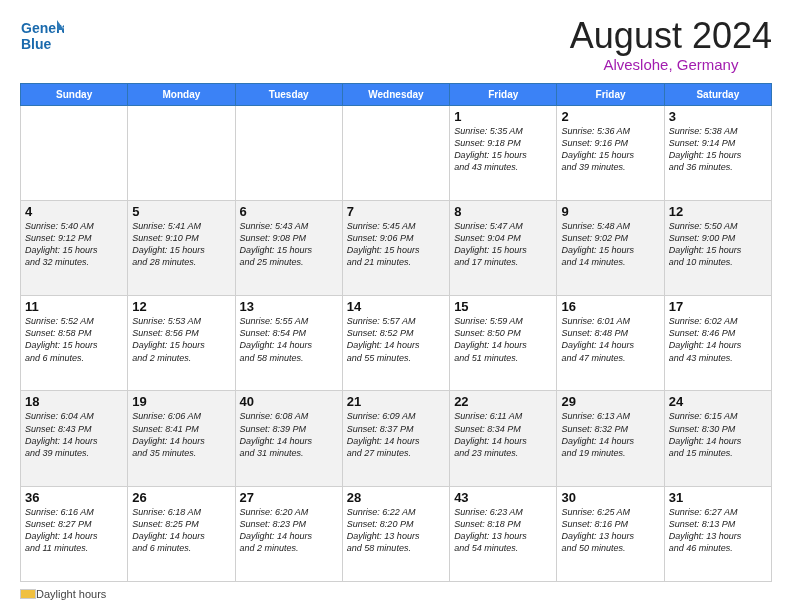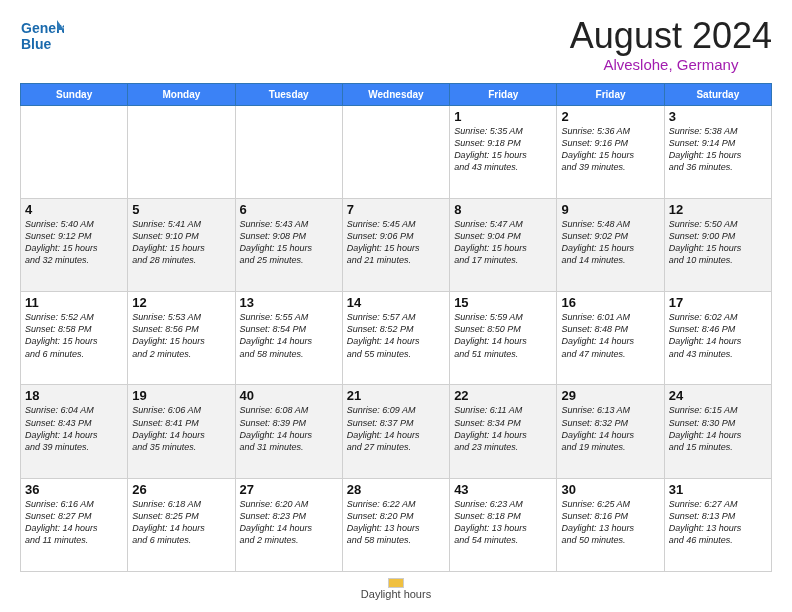--- a/index.html
+++ b/index.html
@@ -87,21 +87,20 @@
     }
     .empty-cell {
       background: #fff !important;
     }
     .footer-note {
       margin-top: 6px;
       font-size: 11px;
       color: #444;
       display: flex;
       align-items: center;
-      flex-direction: column;
     }
     .daylight-swatch {
       width: 16px;
       height: 10px;
       background: #f0c040;
       display: inline-block;
       border: 1px solid #ccc;
     }
   </style>
 </head>

